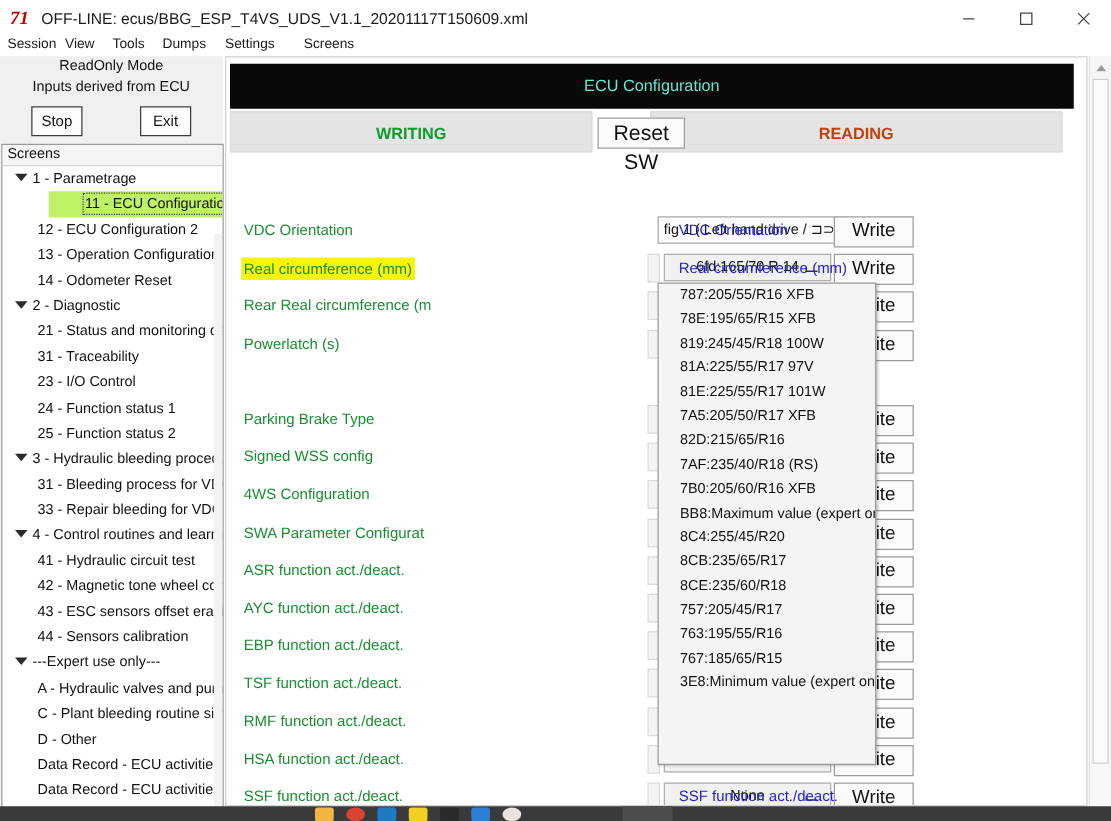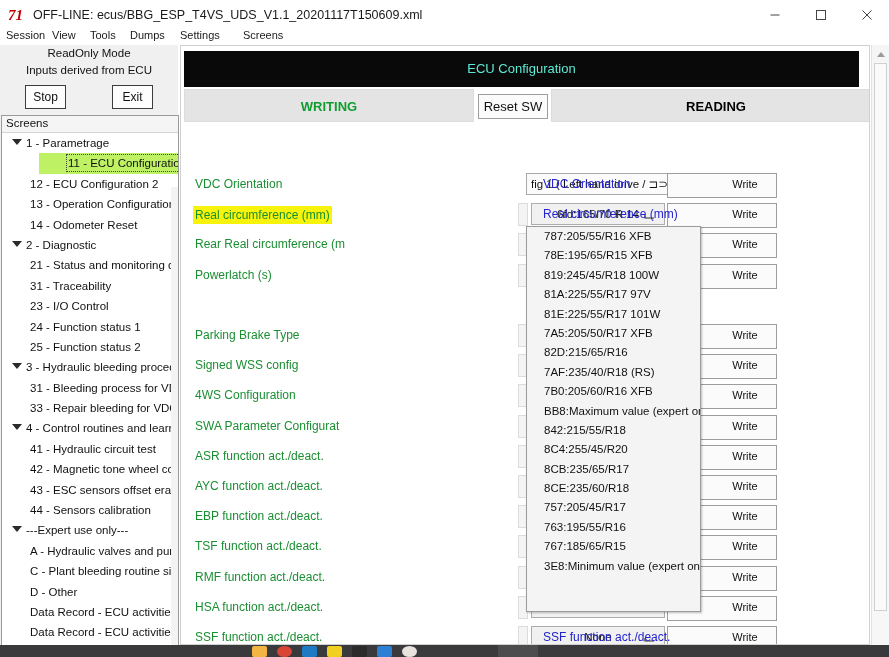--- a/index.html
+++ b/index.html
@@ -47,32 +47,32 @@
   
   #left-vsb{position:absolute;left:169px;top:71px;width:7px;height:573px;background:#f3f3f3;}
 
   
   #main{position:absolute;left:180px;top:45px;width:690px;height:600px;background:#ffffff;border:1px solid #d0d0d0;box-sizing:border-box;overflow:hidden;}
   #ecu-hdr{position:absolute;left:3px;top:5px;width:675px;height:36px;background:#090909;color:#5eead4;font-size:13px;text-align:center;line-height:36px;}
 
   #cols{position:absolute;left:3px;top:43px;width:675px;height:552px;}
   .colhdr{position:absolute;top:0;height:33px;background:#e4e4e4;border:1px solid #dcdcdc;box-sizing:border-box;font-size:13px;font-weight:bold;text-align:center;line-height:33px;}
   #hdr-writing{left:0;width:290px;color:#0f9d2e;}
-  #hdr-reading{left:367px;width:330px;color:#000000;}
-  #btn-resetsw{position:absolute;left:297px;top:48px;width:68px;height:23px;background:#fbfbfb;border:1px solid #9d9d9d;font-size:13px;color:#111;text-align:center;line-height:23px;cursor:default;}
+  #hdr-reading{left:336px;width:330px;color:#c2410c;}
+  #btn-resetsw{position:absolute;left:297px;top:48px;width:68px;height:23px;background:#fbfbfb;border:1px solid #9d9d9d;font-size:17px;color:#111;text-align:center;line-height:23px;cursor:default;}
 
   .lbl{position:absolute;font-size:12px;font-weight:normal;white-space:nowrap;line-height:16px;}
   .lbl-w{left:14px;color:#1a8f32;}
   .lbl-r{left:362px;color:#2323cf;}
   .lbl-hl{background:#f7f30a;padding:1px 2px;margin-left:-2px;}
 
   .combo{position:absolute;height:22px;background:#f1f1f1;border:1px solid #adadad;box-sizing:border-box;font-size:11.5px;color:#111;text-align:center;line-height:20px;cursor:default;overflow:hidden;white-space:nowrap;}
   .combo .caret{position:absolute;right:8px;top:4px;width:13px;height:13px;}
   .textbox{position:absolute;height:22px;background:#fbfbfb;border:1px solid #a9a9a9;box-sizing:border-box;font-size:11.5px;color:#111;line-height:20px;padding-left:4px;overflow:hidden;white-space:nowrap;cursor:text;}
-  .wrbtn{position:absolute;width:62px;height:23px;background:#fbfbfb;border:1px solid #9d9d9d;font-size:11px;color:#111;text-align:center;line-height:21px;cursor:default;padding-left:46px;}
+  .wrbtn{position:absolute;width:62px;height:23px;background:#fbfbfb;border:1px solid #9d9d9d;font-size:15px;color:#111;text-align:center;line-height:21px;cursor:default;}
 
   
   .mini-sb{position:absolute;left:337px;width:10px;height:23px;background:#f4f4f4;border:1px solid #dcdcdc;box-sizing:border-box;}
 
   
   #dropdown{position:absolute;left:345px;top:180px;width:175px;height:386px;background:#f4f4f4;border:1px solid #9b9b9b;box-sizing:border-box;overflow:hidden;box-shadow:1px 1px 2px rgba(0,0,0,.25);}
   .dditem{height:19.4px;font-size:11.5px;color:#111;line-height:19.4px;padding-left:17px;white-space:nowrap;overflow:hidden;cursor:default;}
 
   
   #main-vsb{position:absolute;left:871px;top:45px;width:17px;height:600px;background:#f7f7f7;border-left:1px solid #e2e2e2;}
@@ -284,21 +284,20 @@
         <div class="dditem">787:205/55/R16 XFB</div>
         <div class="dditem">78E:195/65/R15 XFB</div>
         <div class="dditem">819:245/45/R18 100W</div>
         <div class="dditem">81A:225/55/R17 97V</div>
         <div class="dditem">81E:225/55/R17 101W</div>
         <div class="dditem">7A5:205/50/R17 XFB</div>
         <div class="dditem">82D:215/65/R16</div>
         <div class="dditem">7AF:235/40/R18 (RS)</div>
         <div class="dditem">7B0:205/60/R16 XFB</div>
         <div class="dditem">BB8:Maximum value (expert only)</div>
-        <div class="dditem">842:215/55/R18</div>
         <div class="dditem">8C4:255/45/R20</div>
         <div class="dditem">8CB:235/65/R17</div>
         <div class="dditem">8CE:235/60/R18</div>
         <div class="dditem">757:205/45/R17</div>
         <div class="dditem">763:195/55/R16</div>
         <div class="dditem">767:185/65/R15</div>
         <div class="dditem">3E8:Minimum value (expert only)</div>
       </div>
   </div>
 

